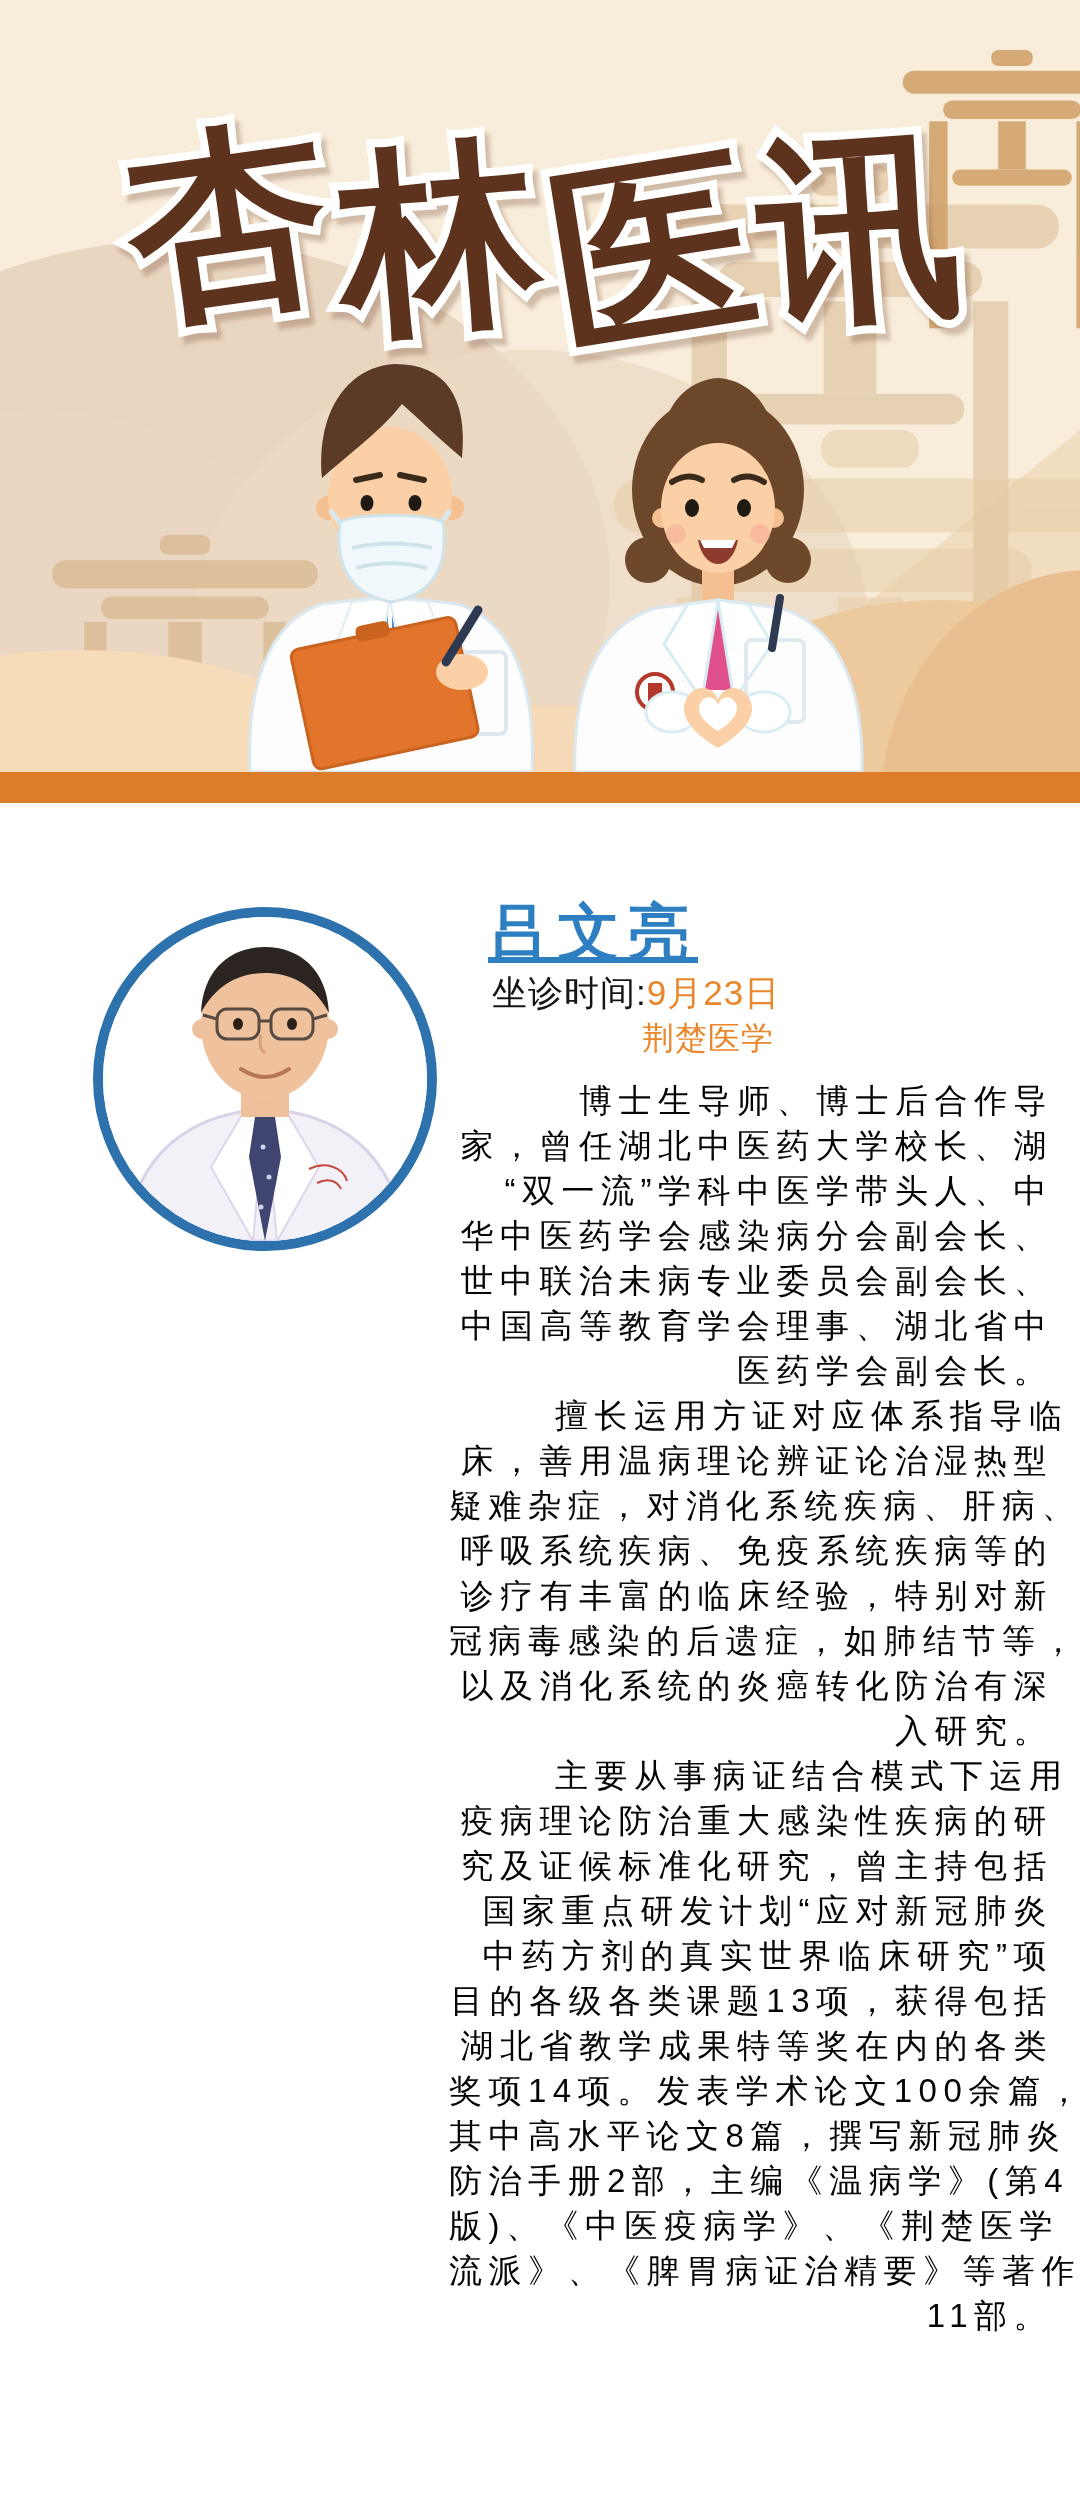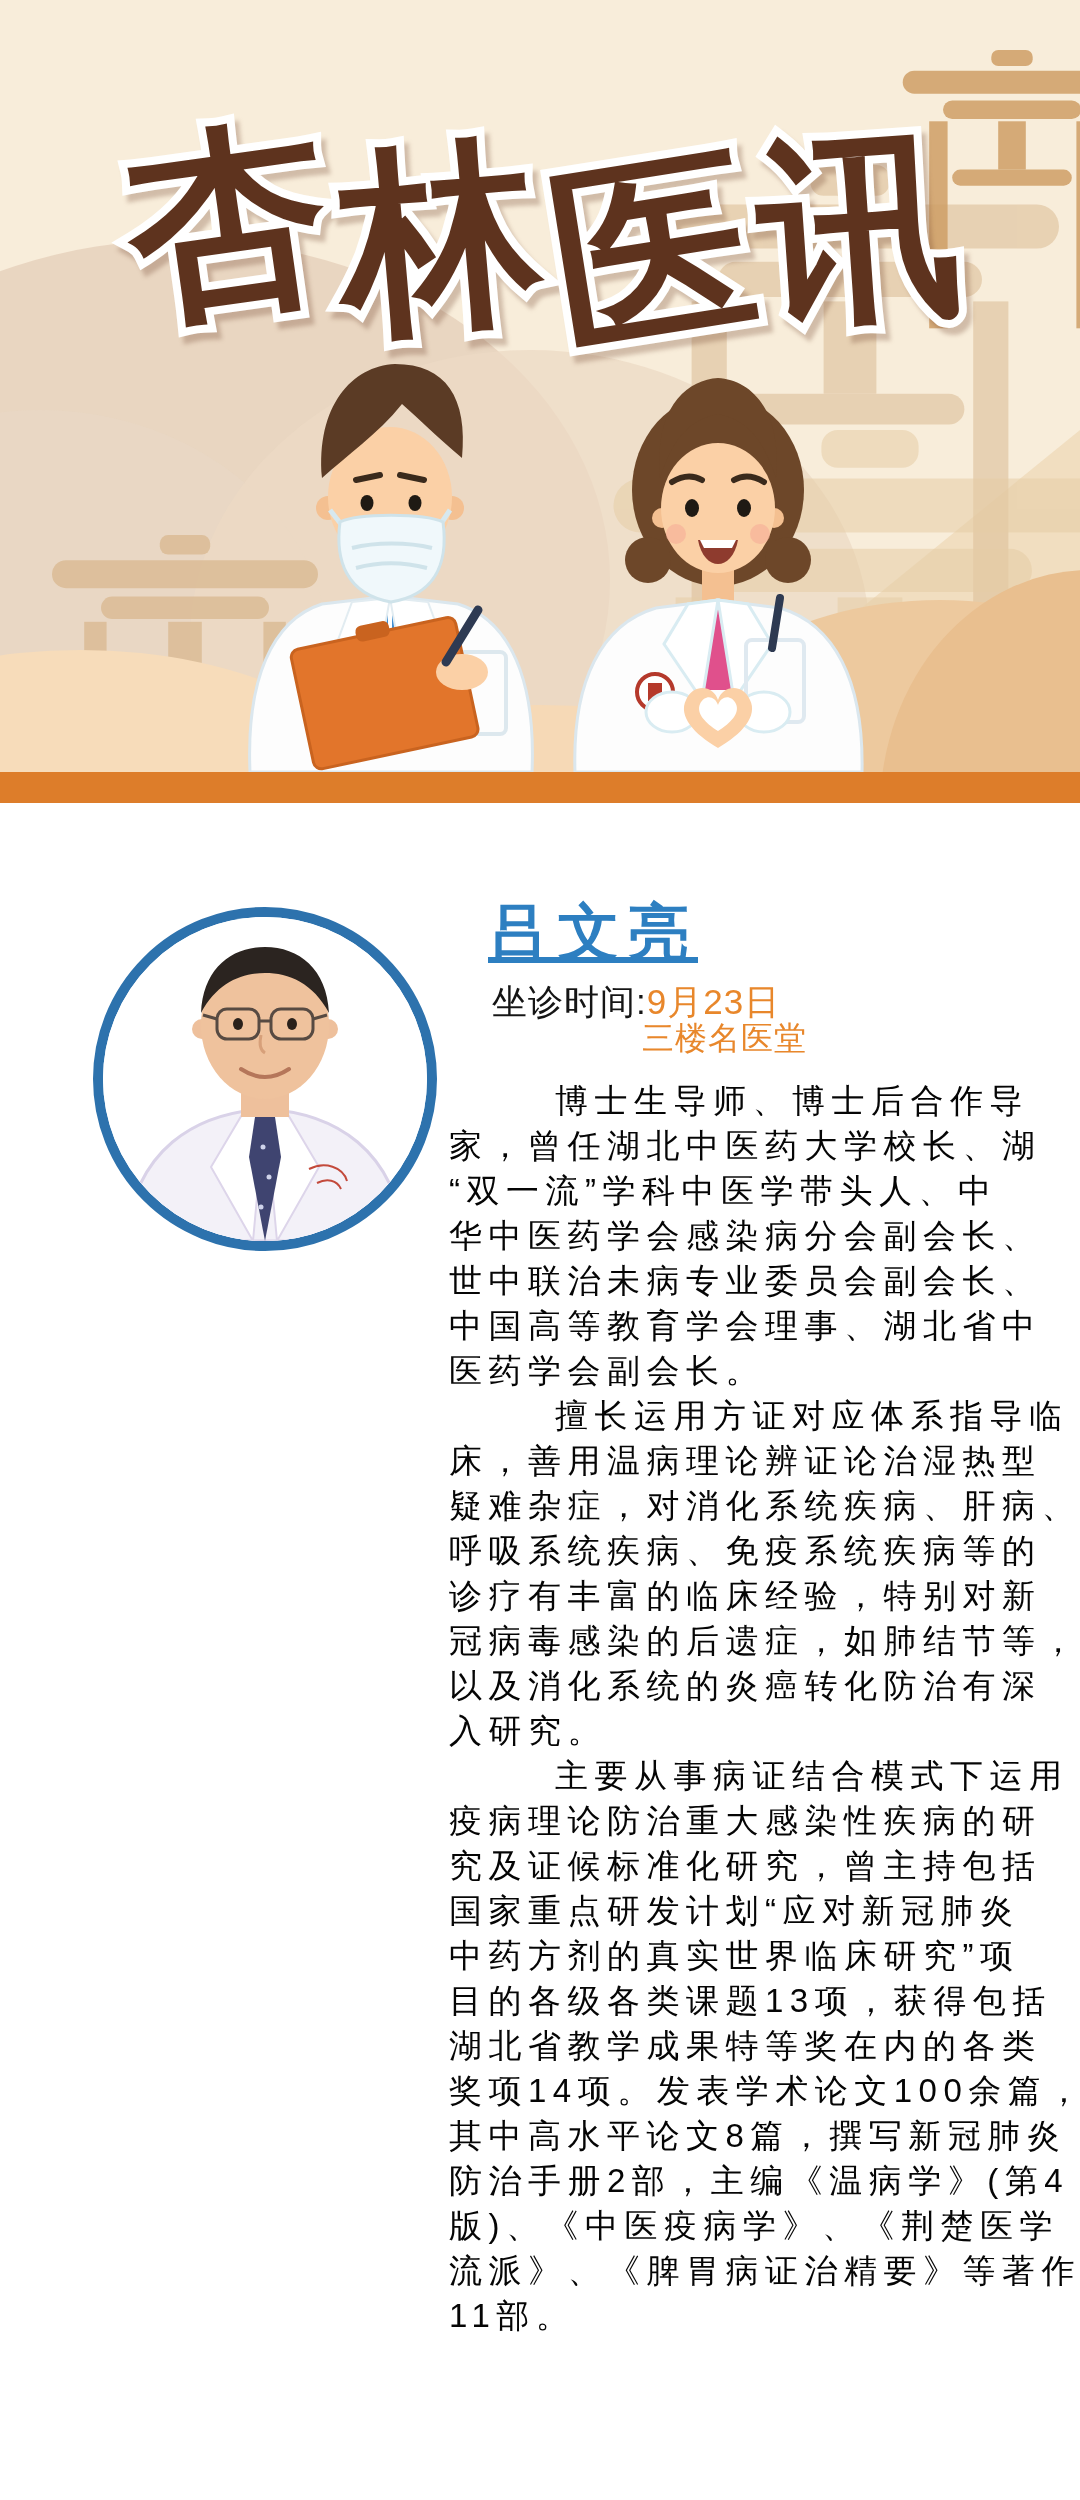--- a/index.html
+++ b/index.html
@@ -22,29 +22,29 @@
   .t1{transform:rotate(-5deg) translateY(16px);}
   .t2{transform:rotate(-9deg) translateY(30px);}
   .t3{transform:rotate(-4deg) translateY(8px);}
 
   
   .photo{position:absolute;left:93px;top:907px;width:344px;height:344px;border-radius:50%;
          border:10px solid #2d72ad;box-sizing:border-box;background:#fff;overflow:hidden;}
   .doctor-name{position:absolute;left:488px;top:899px;margin:0;font-size:61px;line-height:66px;
                font-weight:700;letter-spacing:9px;color:#2d7fc1;white-space:nowrap;text-decoration:underline;}
   .schedule{position:absolute;left:492px;top:972px;font-size:35px;line-height:42px;
-            letter-spacing:1px;color:#151515;white-space:nowrap;font-weight:500;margin-top:9px;}
+            letter-spacing:1px;color:#151515;white-space:nowrap;font-weight:500;}
   .orange{color:#e8872b;}
   .location{position:absolute;left:642px;top:1018px;font-size:32px;line-height:40px;
             letter-spacing:1px;font-weight:500;white-space:nowrap;}
 
   
   .bio{position:absolute;left:449px;top:1078px;width:604px;color:#050505;}
   .bline{height:45px;line-height:45px;font-size:33px;letter-spacing:6.5px;white-space:nowrap;
-         font-weight:500;}
+         font-weight:500;text-align:right;}
   .bline.first{padding-left:106px;}
 </style>
 </head>
 <body>
 
 <div class="page">
 
   <div class="header">
     <svg width="1080" height="772" viewBox="0 0 1080 772">
       <defs>
@@ -213,21 +213,21 @@
         <path d="M138,152 Q162,168 186,152" fill="none" stroke="#b5765a" stroke-width="4" stroke-linecap="round"></path>
       </svg>
     </div>
 
     <h2 class="doctor-name">吕文亮</h2>
 
     <div class="schedule">
       <span>坐诊时间:</span><span class="orange">9月23日</span>
     </div>
 
-    <div class="location orange">三楼名医堂</div>
+    <div class="location orange">荆楚医学</div>
 
     <div class="bio">
         <div class="bline first">博士生导师、博士后合作导</div>
         <div class="bline">家，曾任湖北中医药大学校长、湖</div>
         <div class="bline">“双一流”学科中医学带头人、中</div>
         <div class="bline">华中医药学会感染病分会副会长、</div>
         <div class="bline">世中联治未病专业委员会副会长、</div>
         <div class="bline">中国高等教育学会理事、湖北省中</div>
         <div class="bline">医药学会副会长。</div>
         <div class="bline first">擅长运用方证对应体系指导临</div>

